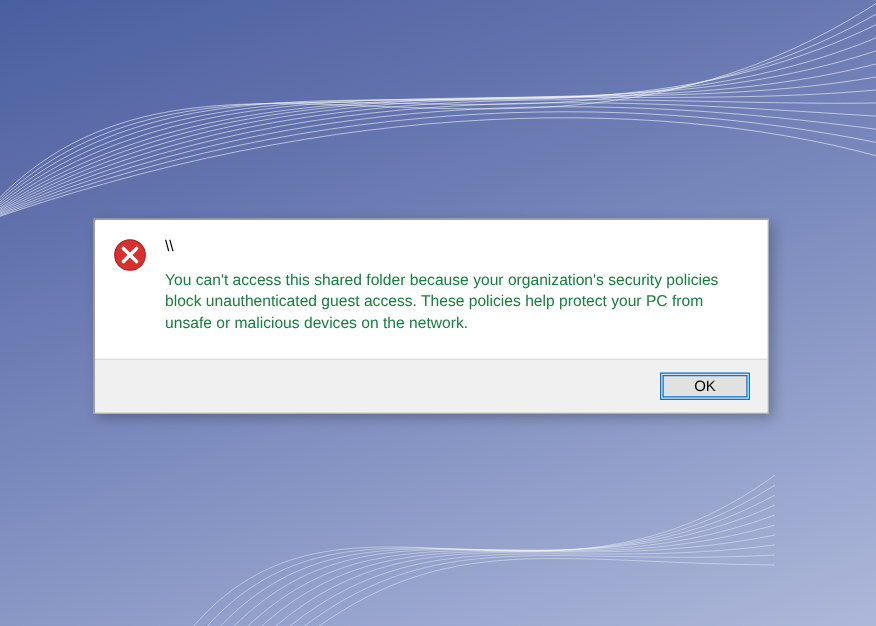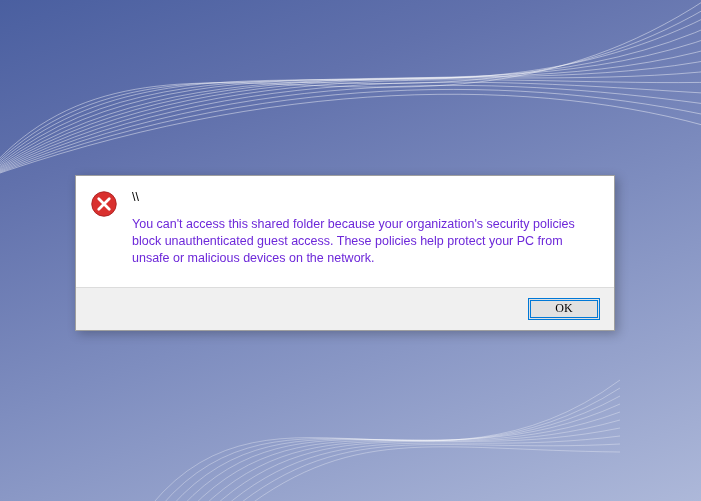--- a/index.html
+++ b/index.html
@@ -33,30 +33,29 @@
       width: 28px; height: 28px;
     }
     .dialog-text { flex: 1; }
     .dialog-title {
       font-size: 12.5px;
       color: #000;
       margin-bottom: 12px;
     }
     .dialog-message {
       font-size: 12.5px;
-      color: #6d28d9;
+      color: #15803d;
       line-height: 1.35;
     }
     .dialog-footer {
       background: #f0f0f0;
       border-top: 1px solid #dcdcdc;
       padding: 10px 14px;
       display: flex;
       justify-content: flex-end;
-      font-family: Liberation Serif, serif;
     }
     .ok-btn {
       width: 72px;
       height: 22px;
       font-size: 12px;
       font-family: inherit;
       background: #e1e1e1;
       border: 1px solid #0078d7;
       outline: 1px solid #0078d7;
       outline-offset: -3px;

